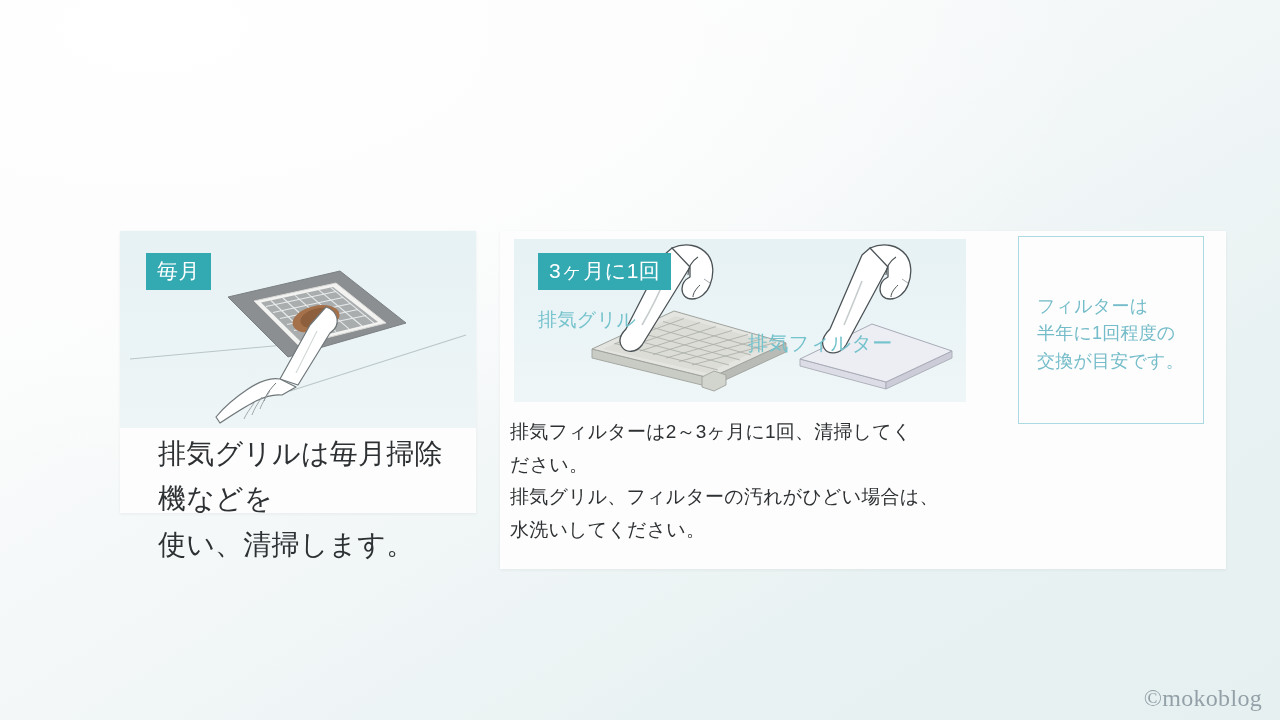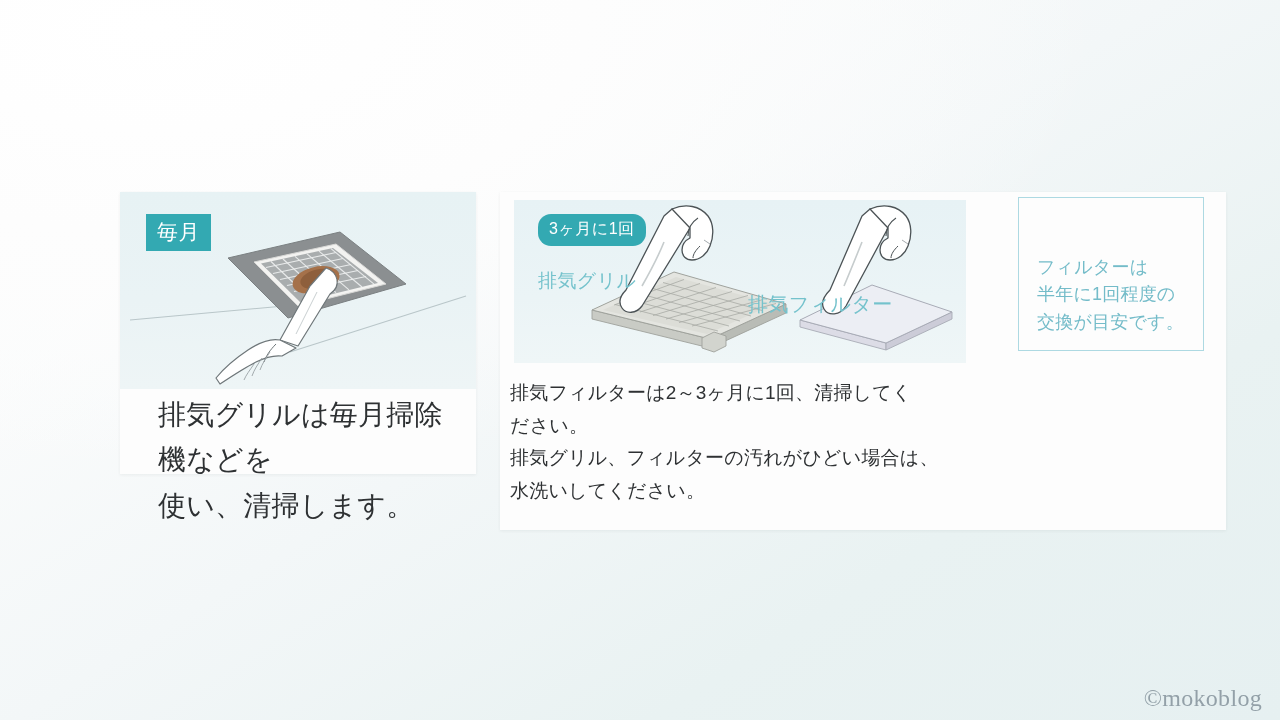--- a/index.html
+++ b/index.html
@@ -16,20 +16,21 @@
     background:
       radial-gradient(ellipse 120% 100% at 12% 4%, #ffffff 0%, #fdfdfd 28%, rgba(253,253,253,0) 62%),
       linear-gradient(148deg, #ffffff 0%, #fbfcfc 22%, #f3f7f8 48%, #e9f2f2 74%, #e6f0f1 100%);
     position: relative;
   }
 
   
   #stage {
     position: absolute;
     inset: 0;
+    margin-top: 39px;
   }
 
   
   .card {
     position: absolute;
     background: #fdfdfd;
     box-shadow: 0 1px 3px rgba(60,70,75,0.07);
   }
 
   #left-card {
@@ -74,21 +75,21 @@
     color: #ffffff;
     font-size: 20px;
     line-height: 1;
     letter-spacing: 0.5px;
     padding: 7px 11px 9px 11px;
     white-space: nowrap;
     font-weight: 400;
   }
 
   #badge-monthly { left: 26px; top: 22px; font-size: 21px; }
-  #badge-quarter { left: 24px; top: 14px; font-size: 16px; border-radius: 13px; }
+  #badge-quarter { left: 24px; top: 14px; font-size: 21px; }
 
   
   .body-text {
     position: absolute;
     color: #2e3133;
     font-size: 28px;
     line-height: 1.62;
     letter-spacing: 0.2px;
     white-space: pre-line;
   }
@@ -106,21 +107,21 @@
     font-size: 19px;
     line-height: 1.72;
   }
 
   
   #info-box {
     position: absolute;
     left: 518px;
     top: 5px;
     width: 186px;
-    height: 154px;
+    height: 188px;
     border: 1.5px solid #add9e2;
     background: transparent;
   }
 
   #info-text {
     position: absolute;
     left: 18px;
     top: 56px;
     color: #74bcc9;
     font-size: 18px;

